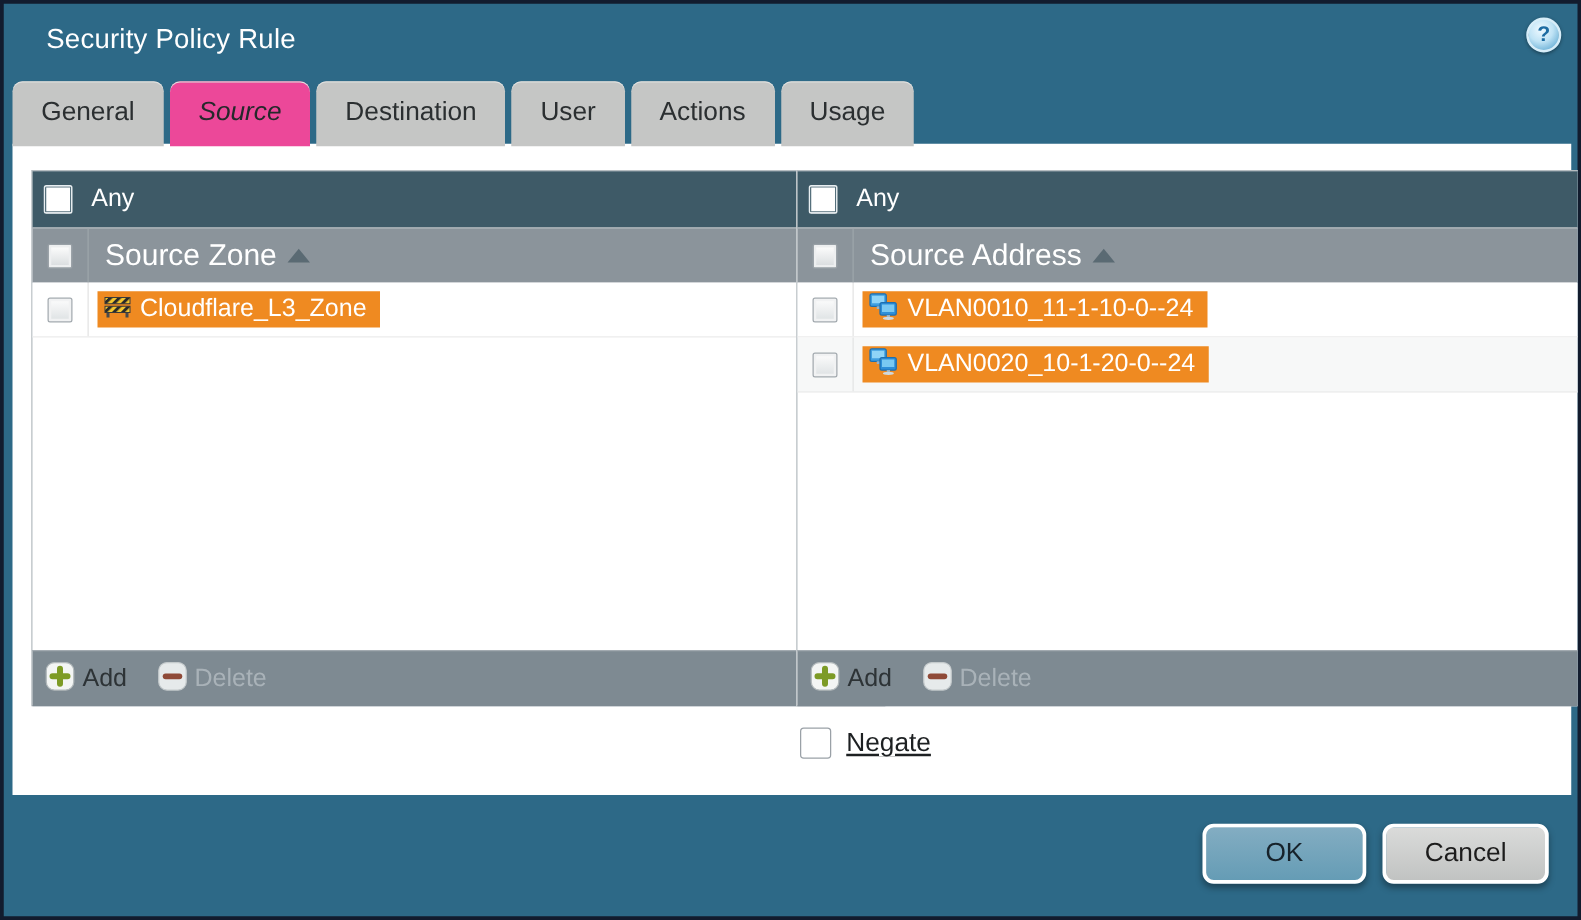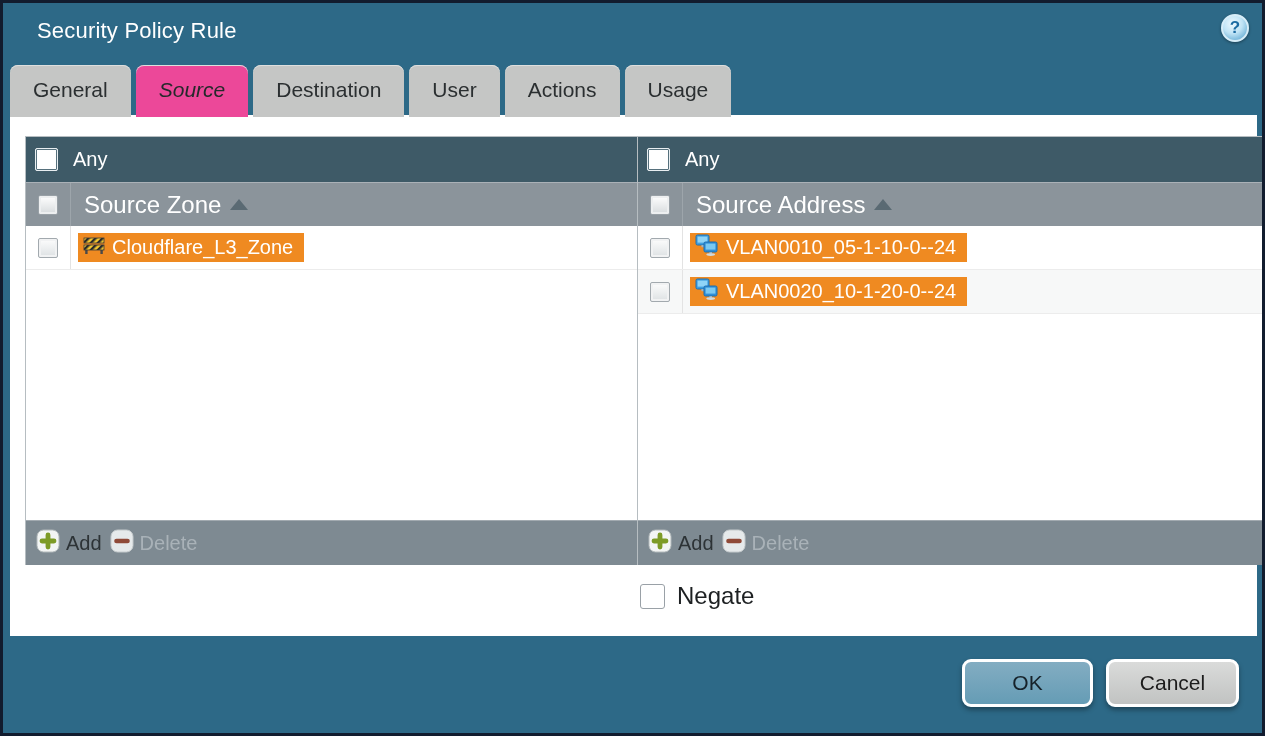--- a/index.html
+++ b/index.html
@@ -48,35 +48,35 @@
   .rows { height:294px; overflow:hidden; }
   .row { height:44px; display:flex; align-items:center; border-bottom:1px solid #ececec; background:#fff; }
   .row:nth-child(2) { background:#f7f8f8; }
   .row .cb-cell { width:45px; display:flex; justify-content:center; align-self:stretch; align-items:center; border-right:1px solid #e3e3e3; }
 
   .chip {
     margin-left:7px; height:29px; background:#ef8a21; color:#fff; font-size:20px;
     display:inline-flex; align-items:center; gap:7px; padding:0 11px 0 5px; cursor:pointer;
   }
 
-  .panel-toolbar { height:45px; background:#7e8a92; border-top:1px solid #a2aab0; display:flex; align-items:center; padding-left:10px; gap:8px; }
+  .panel-toolbar { height:45px; background:#7e8a92; border-top:1px solid #a2aab0; display:flex; align-items:center; padding-left:10px; gap:24px; }
   .tool-btn { display:inline-flex; align-items:center; gap:6px; cursor:pointer; }
   .tool-btn .tlabel { font-size:20px; color:#2d3336; }
   .tool-btn.disabled { cursor:default; }
   .tool-btn.disabled .tlabel { color:#a9b2b8; }
 
   
   .cb { border-radius:2px; cursor:pointer; }
   .cb.any { width:23px; height:23px; background:#ffffff; border:1px solid #e8eef1; box-shadow:0 0 0 1px #56707c inset; }
   .cb.hdr { width:20px; height:20px; border:1px solid #98a0a6; background:linear-gradient(#ffffff,#d7dbdd); box-shadow:inset 0 0 0 2px #edeff0; }
   .cb.rowcb { width:20px; height:20px; border:1px solid #a2a9ae; background:linear-gradient(#fdfdfd,#dde1e3); box-shadow:inset 0 0 0 2px #f1f2f3; }
   .cb.negate { width:25px; height:25px; border:1px solid #9aa1a7; border-radius:3px; background:#fff; }
 
   .negate-row { position:absolute; left:630px; top:467px; display:flex; align-items:center; gap:12px; }
-  .negate-row .label { font-size:24px; color:#1d2022; }
+  .negate-row .label { font-size:21px; color:#1d2022;text-decoration:underline; }
 
   
   .btn {
     position:absolute; top:656px; height:48px; border:3px solid #ffffff; border-radius:9px;
     font-size:21px; display:flex; align-items:center; justify-content:center;
     box-shadow:0 3px 5px rgba(0,0,0,.35); cursor:pointer; color:#16222a;
   }
   .btn.ok { left:959px; width:131px; background:linear-gradient(#83adc2,#659cb5); }
   .btn.cancel { left:1103px; width:133px; background:linear-gradient(#dadbda,#c1c3c2); color:#1c1c1c; }
 </style>
@@ -179,21 +179,21 @@
               <svg width="24" height="22" viewBox="0 0 24 22">
                 <rect x="1" y="1" width="13" height="10" rx="1.5" fill="#3f9fe0" stroke="#1d6fb0"></rect>
                 <rect x="2.6" y="2.6" width="9.8" height="6" fill="#8fd4f7"></rect>
                 <rect x="6.4" y="11" width="2.6" height="2.2" fill="#9fb3c1"></rect>
                 <rect x="9" y="8" width="13" height="10" rx="1.5" fill="#2f8fd8" stroke="#1d6fb0"></rect>
                 <rect x="10.6" y="9.6" width="9.8" height="6" fill="#7ac9f2"></rect>
                 <rect x="14.4" y="18" width="2.6" height="2" fill="#9fb3c1"></rect>
                 <ellipse cx="15.7" cy="20.6" rx="4.4" ry="1.3" fill="#cfd9df"></ellipse>
               </svg>
             </span>
-            <span>VLAN0010_05-1-10-0--24</span>
+            <span>VLAN0010_11-1-10-0--24</span>
           </div>
         </div>
         <div class="row">
           <div class="cb-cell">
               <div class="cb rowcb"></div>
             </div>
           <div class="chip">
             <span>
               <svg width="24" height="22" viewBox="0 0 24 22">
                 <rect x="1" y="1" width="13" height="10" rx="1.5" fill="#3f9fe0" stroke="#1d6fb0"></rect>

